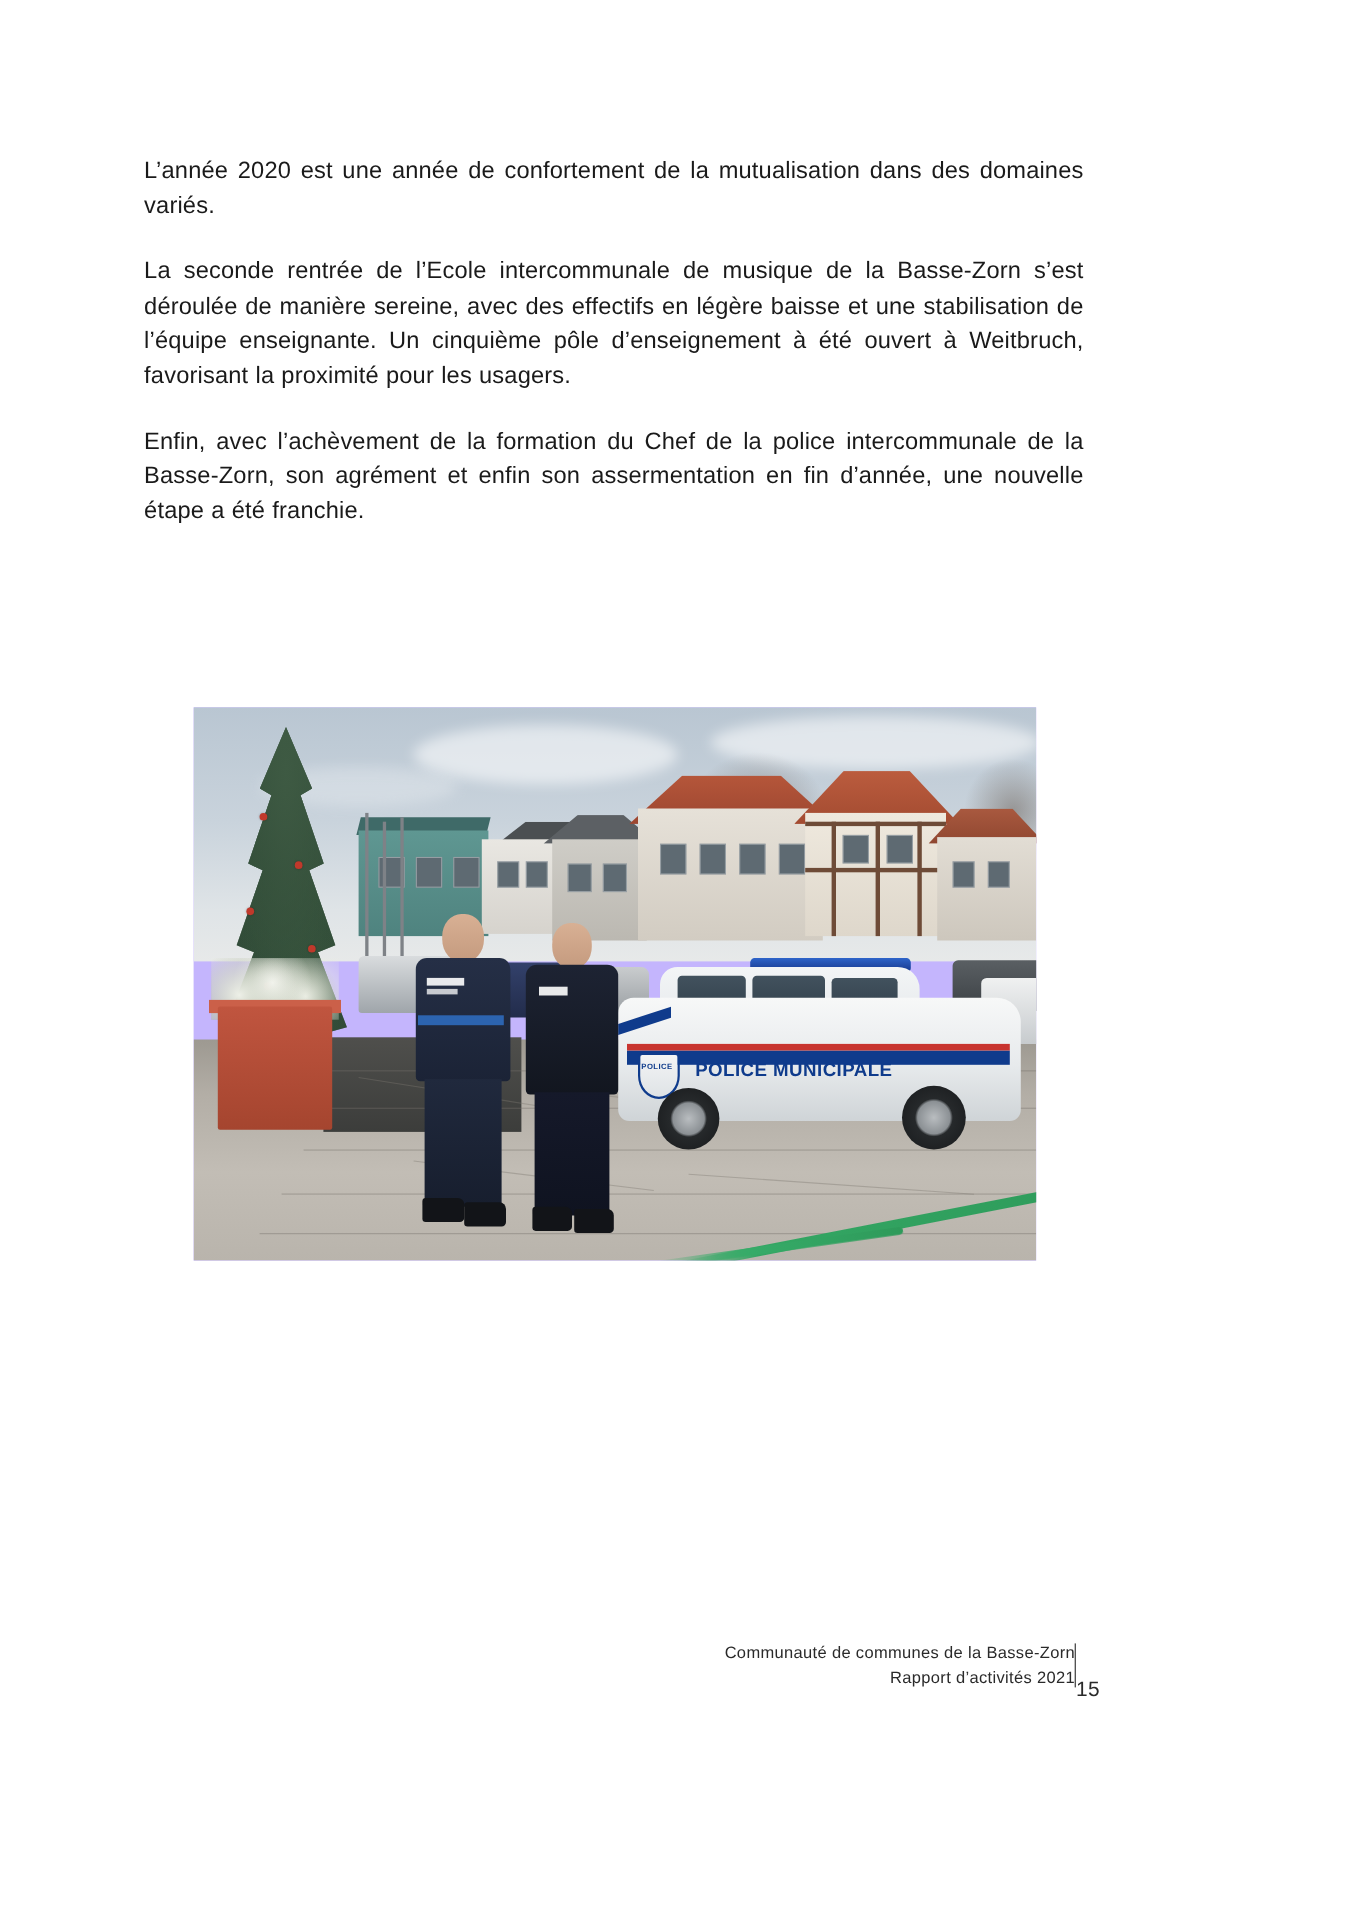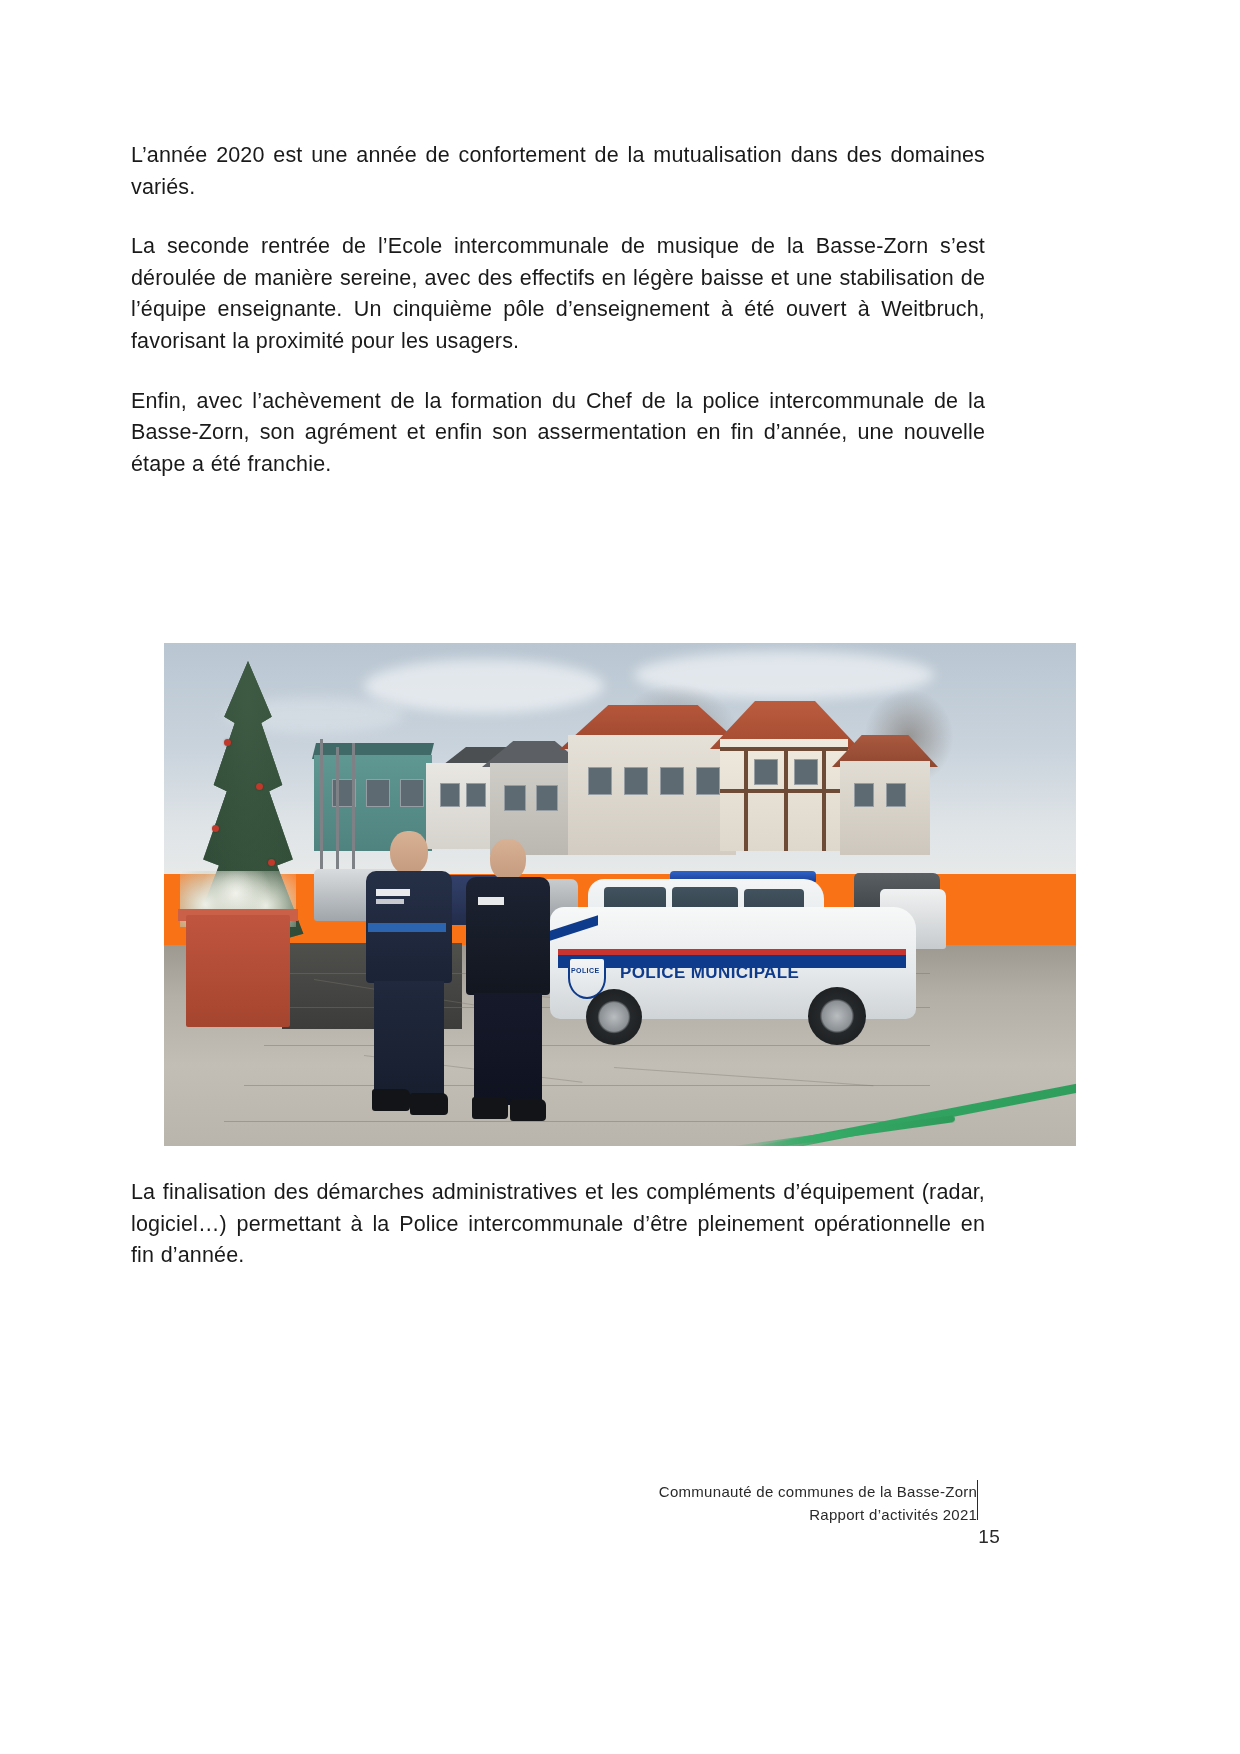--- a/index.html
+++ b/index.html
@@ -38,26 +38,26 @@
   p.body-par.tight {
     margin-bottom: 16px;
   }
   p.body-par.nojust {
     text-align: left;
   }
 
   
   .photo-wrap {
     position: absolute;
-    left: 164px;
+    left: 176px;
     top: 643px;
-    width: 912px;
+    width: 766px;
     height: 503px;
     overflow: hidden;
-    background: #f97316;
+    background: #c4b5fd;
   }
   .photo {
     position: absolute;
     inset: 0;
   }
   
   .sky {
     position: absolute;
     left: 0; top: 0; right: 0; height: 46%;
     background: linear-gradient(180deg,#b9c6d2 0%, #c9d3dc 45%, #dfe4e7 80%, #e7e9e9 100%);
@@ -329,20 +329,21 @@
     left: 0;
     right: 0;
     bottom: 206px;
     display: flex;
     justify-content: flex-end;
     align-items: center;
     padding-right: 240px;
   }
   .footer-inner {
     display: flex;
+    align-items: center;
     gap: 0;
   }
   .footer-lines {
     text-align: right;
     font-size: 15px;
     line-height: 1.55;
     color: #2a2a2a;
     letter-spacing: 0.3px;
   }
   .footer-rule {
@@ -491,23 +492,20 @@
         <div class="boot" style="left:48px;top:260px;width:36px;height:22px;"></div>
       </div>
 
       <div class="flowers"></div>
       <div class="planter-rim"></div>
       <div class="planter"></div>
 
     </div>
   </div>
 
-  <div class="content" style="top:1177px;">
-    <p class="body-par">La finalisation des démarches administratives et les compléments d’équipement (radar, logiciel…) permettant à la Police intercommunale d’être pleinement opérationnelle en fin d’année.</p>
-  </div>
 
   <div class="footer">
     <div class="footer-inner">
       <div class="footer-lines">
         <div>Communauté de communes de la Basse-Zorn</div>
         <div>Rapport d’activités 2021</div>
       </div>
       <div class="footer-rule"></div>
       <div class="page-number">15</div>
     </div>

